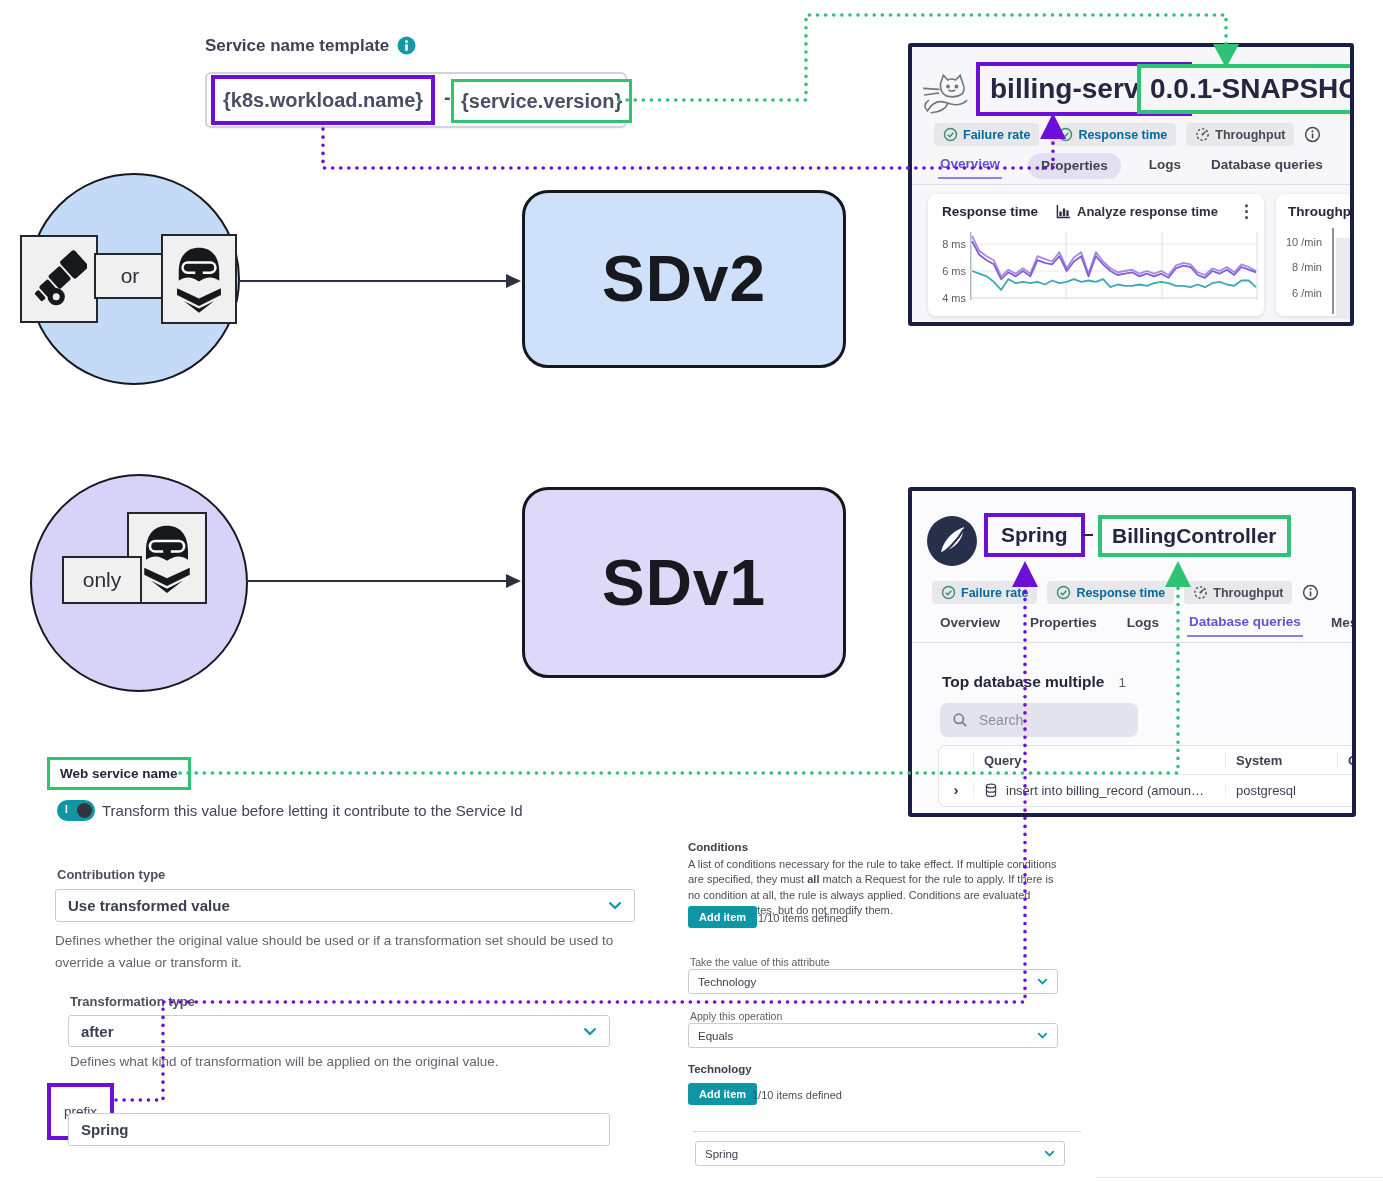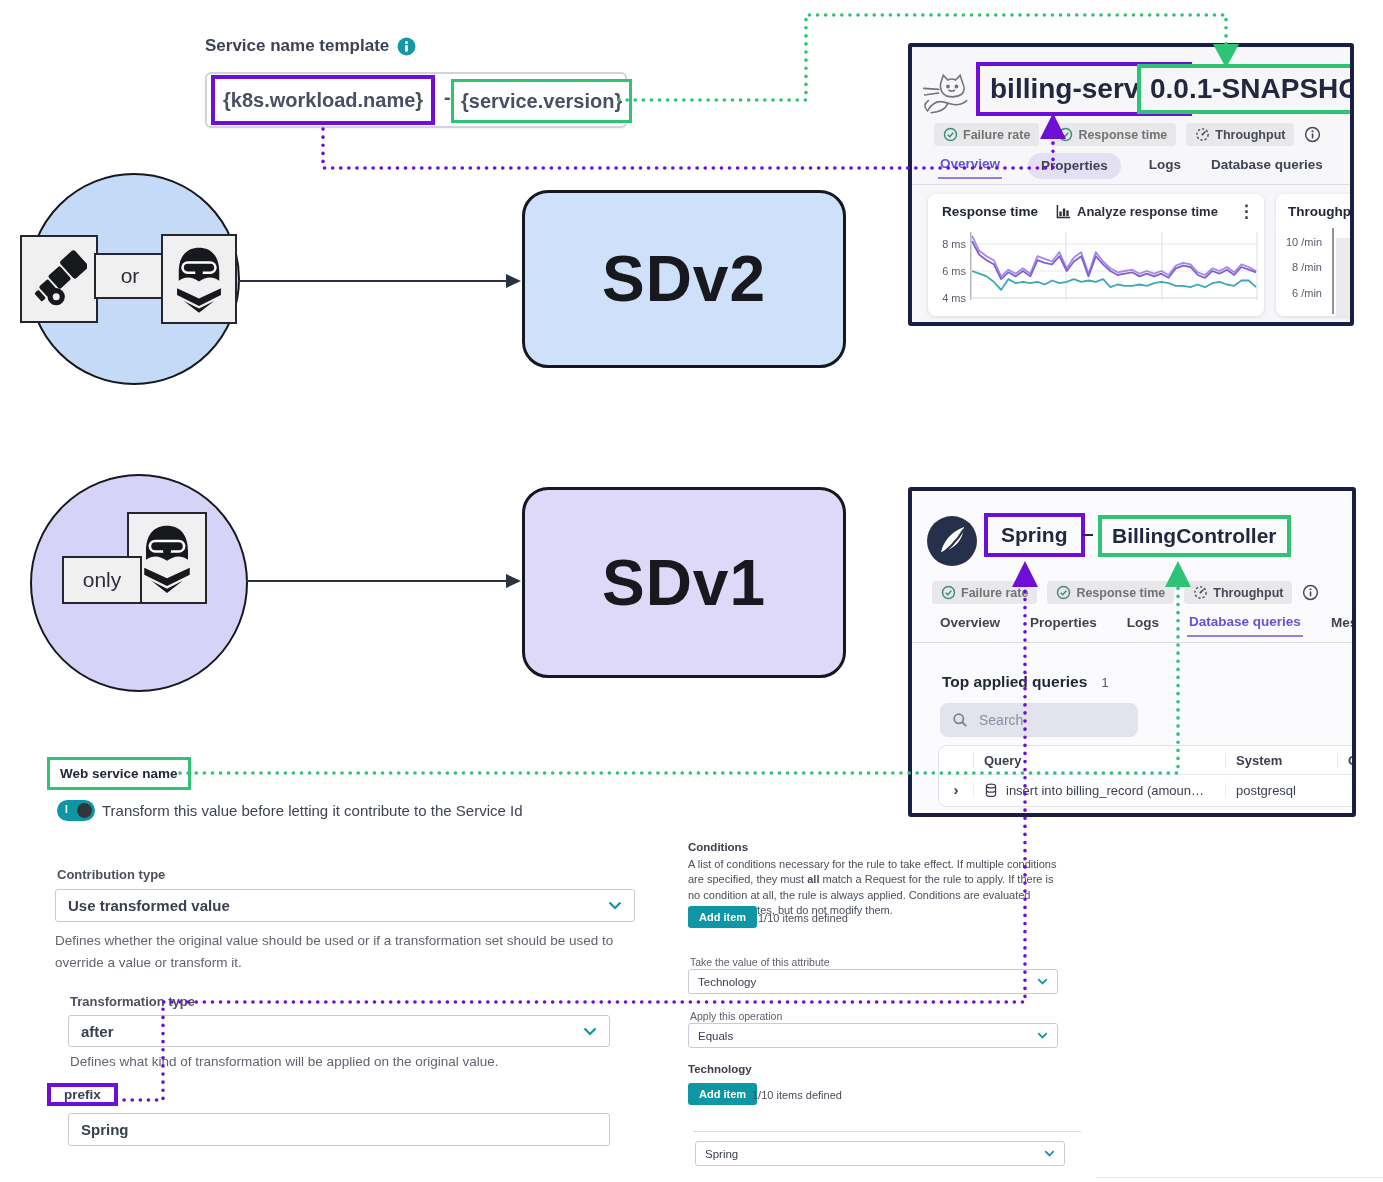--- a/index.html
+++ b/index.html
@@ -2,21 +2,21 @@
 <html><head>
 <meta charset="utf-8">
 <style>
   html,body{margin:0;padding:0;background:#fff;}
   .canvas{position:relative;width:1383px;height:1182px;background:#fff;overflow:hidden;
           font-family:"Liberation Sans",sans-serif;color:#3c4150;}
   .a{position:absolute;}
   svg{display:block;}
 
   
-  #tpl-label{left:205px;top:36px;font-size:17px;font-weight:700;color:#3e4257;display:flex;gap:8px;align-items:center;}
+  #tpl-label{left:205px;top:36px;font-size:17px;font-weight:700;color:#3e4257;display:flex;gap:8px;align-items:flex-start;}
   #tpl-input{left:205px;top:72px;width:418px;height:52px;background:#fff;border:2px solid #d2d4db;border-radius:6px;box-shadow:0 1px 2px rgba(0,0,0,.05);}
   .tpl-part{font-size:20px;font-weight:700;color:#4a4f63;white-space:nowrap;background:#fff;}
   #tpl-purple{position:absolute;left:4px;top:1px;height:42px;line-height:42px;padding:0 8px;border:4px solid #6d0fd6;}
   #tpl-dash{position:absolute;left:237px;top:12px;font-size:20px;font-weight:700;color:#4a4f63;}
   #tpl-green{position:absolute;left:244px;top:5px;height:38px;line-height:38px;padding:0 7px;border:3px solid #2fc475;}
 
   
   .circle{border-radius:50%;border:2px solid #15181e;}
   #circle1{left:28px;top:173px;width:208px;height:208px;background:#c5daf7;}
   #circle2{left:30px;top:474px;width:214px;height:214px;background:#d7d2f7;}
@@ -33,21 +33,21 @@
 
   
   .panel{position:absolute;border:4px solid #1a1e44;background:#f7f7f9;overflow:hidden;box-sizing:border-box;border-radius:3px;}
   #panel1{left:908px;top:43px;width:446px;height:283px;}
   #panel2{left:908px;top:487px;width:448px;height:330px;background:#fbfbfd;}
   .title-box{position:absolute;font-size:28px;font-weight:700;color:#23273f;background:inherit;white-space:nowrap;}
   .box-purple{border:4px solid #6d0fd6;}
   .box-green{border:4px solid #2fc475;}
   .badges{position:absolute;display:flex;gap:10px;align-items:center;}
   .badge{display:flex;align-items:center;gap:5px;background:#e8e8eb;border-radius:4px;padding:4px 9px;
-         font-size:12.5px;font-weight:700;color:#737373;white-space:nowrap;}
+         font-size:12.5px;font-weight:700;color:#0369a1;white-space:nowrap;}
   .badge.neutral{color:#474b58;}
   .tabs{position:absolute;display:flex;gap:26px;font-size:13.5px;font-weight:700;color:#3f4354;white-space:nowrap;align-items:center;}
   .tab{padding:4px 2px 6px 2px;}
   .tab.active{color:#6155d6;border-bottom:2px solid #8c82e0;}
   .tab.pill{background:#e3e0f4;border-radius:14px;padding:5px 13px 6px 13px;}
   .pdivider{position:absolute;left:0;width:100%;height:1px;background:#dcdde3;}
   .card{position:absolute;background:#fff;border-radius:8px;box-shadow:0 1px 4px rgba(20,20,40,.12);}
   .card-title{position:absolute;font-size:13.5px;font-weight:700;color:#23273a;white-space:nowrap;}
   .ytick{position:absolute;font-size:11px;color:#5a5e6c;width:42px;text-align:right;white-space:nowrap;}
   #p1-analyze{position:absolute;left:128px;top:10px;display:flex;gap:6px;align-items:center;
@@ -81,22 +81,22 @@
   .form-label{font-size:13px;font-weight:600;color:#4c505e;}
   #ct-label{left:57px;top:867px;}
   .select{background:#fff;border:1px solid #c9ccd4;border-radius:3px;display:flex;align-items:center;
           justify-content:space-between;padding:0 12px;font-size:15px;font-weight:600;color:#3b4051;box-sizing:border-box;}
   #ct-select{left:55px;top:889px;width:580px;height:33px;}
   .desc{font-size:13.5px;color:#606470;line-height:1.6;}
   #ct-desc{left:55px;top:930px;width:590px;}
   #tt-label{left:70px;top:994px;}
   #tt-select{left:68px;top:1015px;width:542px;height:32px;}
   #tt-desc{left:70px;top:1051px;width:560px;}
-  #prefix-box{left:47px;top:1083px;border:4px solid #6d0fd6;background:#fff;padding:0 13px;
-              font-size:13.5px;font-weight:700;color:#3b4051;}
+  #prefix-box{left:47px;top:1083px;border:4px solid #6d0fd6;background:#fff;padding:17px 13px;
+              font-size:13.5px;font-weight:400;color:#3b4051;}
   .text-input{background:#fff;border:1px solid #c9ccd4;border-radius:3px;font-family:inherit;font-size:15px;
               font-weight:600;color:#3b4051;padding:0 12px;box-sizing:border-box;outline:none;}
   #prefix-input{left:68px;top:1113px;width:542px;height:33px;}
 
   
   .sm-bold{font-size:11.5px;font-weight:700;color:#3c404c;}
   #cond-label{left:688px;top:841px;}
   #cond-desc{left:688px;top:857px;width:380px;font-size:11px;line-height:1.4;color:#4a4e5a;}
   .btn-teal{background:#0e96a5;color:#fff;font-size:11px;font-weight:700;padding:5px 11px;border-radius:3px;white-space:nowrap;}
   #cond-add{left:688px;top:906px;}
@@ -335,21 +335,21 @@
     <div class="tabs" style="left:26px;top:119px;">
       <span class="tab">Overview</span>
       <span class="tab">Properties</span>
       <span class="tab">Logs</span>
       <span class="tab active">Database queries</span>
       <span class="tab">Messa</span>
     </div>
     <div class="pdivider" style="top:151px;"></div>
 
     <div id="p2-qtitle">
-      <span>Top applied queries</span><span id="p2-qcount">1</span>
+      <span>Top database multiple</span><span id="p2-qcount">1</span>
     </div>
     <div id="p2-search">
       <svg width="16" height="16" viewBox="0 0 16 16">
           <circle cx="6.8" cy="6.8" r="4.6" fill="none" stroke="#7c7f92" stroke-width="1.7"></circle>
           <line x1="10.4" y1="10.4" x2="14.2" y2="14.2" stroke="#7c7f92" stroke-width="1.7"></line>
         </svg>
       <input type="text" placeholder="Search" style="">
     </div>
     <div id="p2-table">
       <div class="thead">

